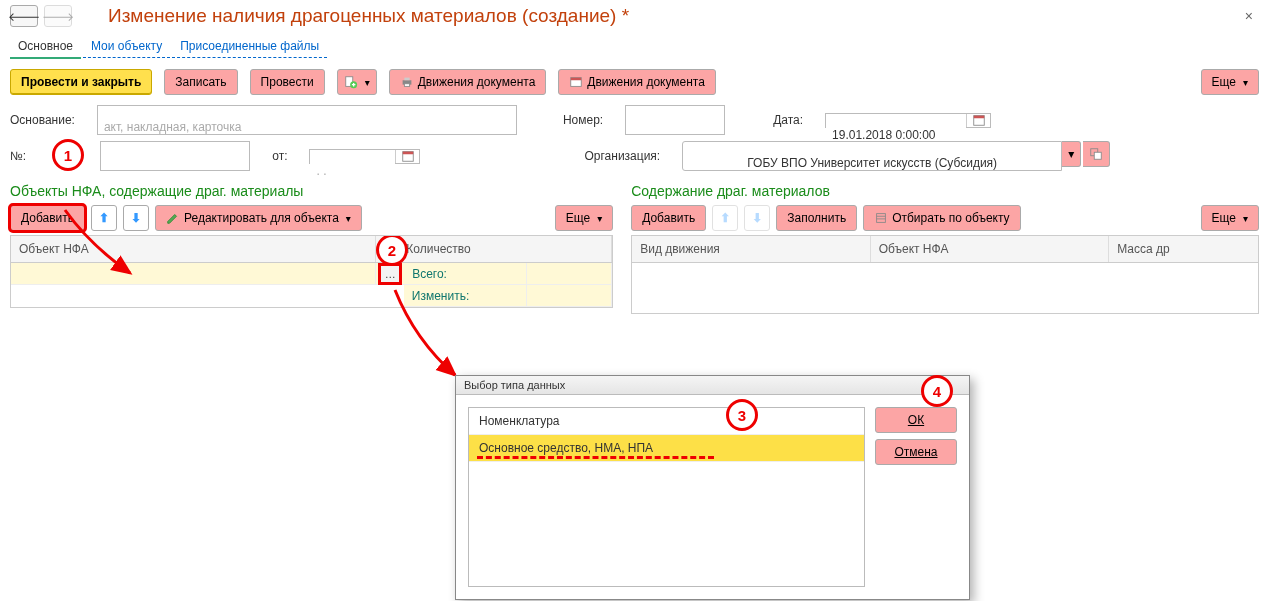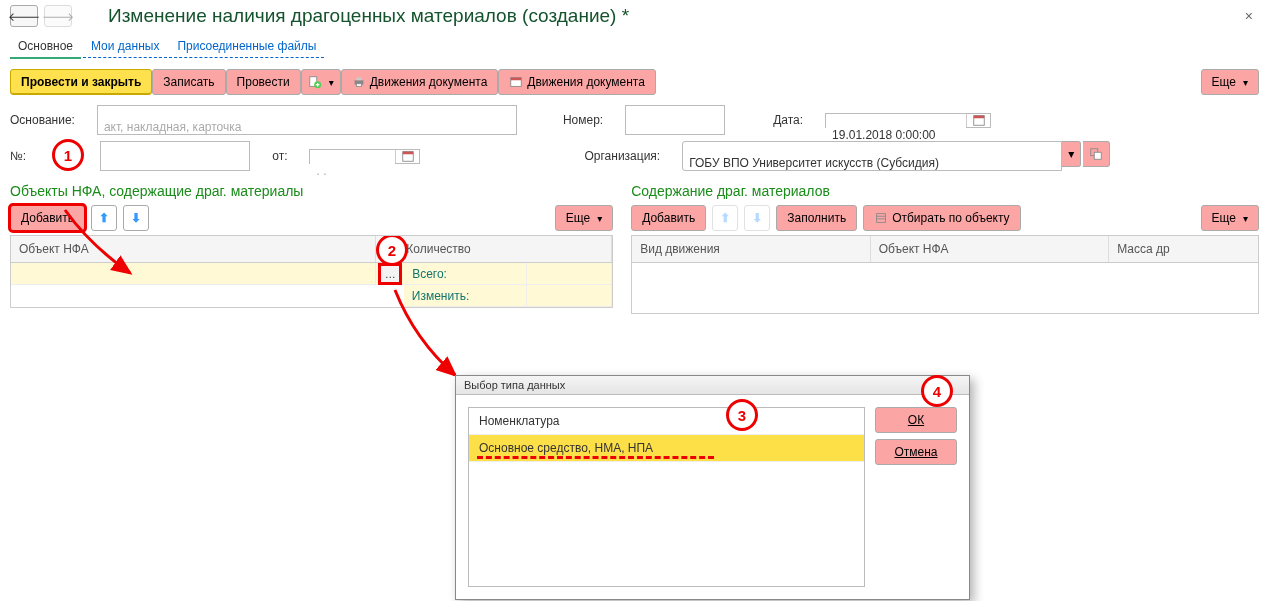--- a/index.html
+++ b/index.html
@@ -1,38 +1,38 @@
 <!DOCTYPE html>
 <html><head>
 <meta charset="utf-8">
 <style>
   * { box-sizing: border-box; font-family: Arial, sans-serif; font-size: 12px; }
   body { margin: 0; padding: 5px 10px; background: #fff; color: #333; }
   .topnav { display: flex; align-items: center; gap: 6px; margin-bottom: 8px; }
   .navbtn { width: 28px; height: 22px; border: 1px solid #aaa; background: #f7f7f7; border-radius: 3px; display:flex; align-items:center; justify-content:center; cursor:pointer; }
   .navbtn.disabled { opacity: .4; cursor:default; }
-  .page-title { font-size: 19px; color: #14532d; margin-left: 30px; }
+  .page-title { font-size: 19px; color: #c2410c; margin-left: 30px; }
   .close-x { margin-left:auto; cursor:pointer; font-size:14px; padding:2px 6px; color:#666; }
   .tabs { display:flex; gap: 2px; margin-bottom: 10px; align-items:baseline; }
   .tab { padding: 4px 8px; cursor:pointer; color:#0066cc; }
   .tab.active { color:#333; border-bottom: 2px solid #3a7; }
   .tab.link { border-bottom: 1px dashed #0066cc; }
-  .toolbar { display:flex; gap:0; margin-bottom: 10px; align-items:center; }
+  .toolbar { display:flex; gap:12px; margin-bottom: 10px; align-items:center; }
   .btn { border:1px solid #aaa; background:#fca5a5; border-radius:3px; padding:4px 10px; height:26px; cursor:pointer; display:inline-flex; align-items:center; gap:4px; }
   .btn.yellow { background:#ffe04d; border-color:#c9a800; font-weight:bold; box-shadow: inset 0 -1px 0 #c9a800; }
   .btn.icon-only { padding:4px 6px; }
   .btn .caret::after { content:"▾"; margin-left:3px; font-size:10px; }
   .spacer { flex:1; }
   .form-row { display:flex; gap:22px; margin-bottom:6px; align-items:center; }
   .label { min-width:auto; }
   .input { border:1px solid #bbb; height:24px; padding:14px 6px; background:#fff; }
   .input.ph { color:#aaa; }
   .input-group { display:flex; }
   .input-group .btn.icon-only { border-left:none; border-radius:0 3px 3px 0; }
-  .input-group .input { border-radius:3px 0 0 3px; }
+  .input-group .input { border-radius:3px 0 0 3px;text-align:center; }
   .sections { display:flex; gap:18px; }
   .section { flex:1; min-width:0; }
   .section-title { color:#1a8c1a; font-size:14px; margin:6px 0; }
   .sec-toolbar { display:flex; gap:6px; margin-bottom:4px; align-items:center; }
   .movebtn { width:26px; height:26px; padding:0; display:flex; align-items:center; justify-content:center; border:1px solid #aaa; border-radius:3px; background:#fff; cursor:pointer; }
   .movebtn.disabled { opacity:.35; }
   .table { border:1px solid #ccc; width:100%; overflow:hidden; }
   .thead { display:flex; background:#f5f5f5; border-bottom:1px solid #ccc; }
   .th { padding:6px 8px; border-right:1px solid #ddd; font-size:12px; color:#555; }
   .tbody { min-height:40px; position:relative; }
@@ -67,21 +67,21 @@
 
 <div class="topnav">
   <div class="navbtn">🡐</div>
   <div class="navbtn disabled">🡒</div>
   <div class="page-title">Изменение наличия драгоценных материалов (создание) *</div>
   <div class="close-x">×</div>
 </div>
 
 <div class="tabs">
   <div class="tab active">Основное</div>
-  <div class="tab link">Мои данных</div>
+  <div class="tab link">Мои объекту</div>
   <div class="tab link">Присоединенные файлы</div>
 </div>
 
 <div class="toolbar">
   <button class="btn yellow">Провести и закрыть</button>
   <button class="btn">Записать</button>
   <button class="btn">Провести</button>
   <button class="btn icon-only">
      <svg class="icon-svg" viewBox="0 0 16 16">
         <rect x="2" y="2" width="8" height="11" fill="#fff" stroke="#888"></rect>
@@ -167,20 +167,27 @@
   <div class="section" style="flex-basis:49%">
     <div class="section-title">Объекты НФА, содержащие драг. материалы</div>
     <div class="sec-toolbar" style="position:relative">
       <button class="btn highlight-box">Добавить</button>
       <button class="movebtn">
           <span style="color:#39f;font-weight:bold">⬆</span>
         </button>
       <button class="movebtn">
           <span style="color:#39f;font-weight:bold">⬇</span>
         </button>
+      <button class="btn">
+        <svg class="icon-svg" viewBox="0 0 16 16">
+            <path d="M2 12l8-8 2 2-8 8H2z" fill="#5a5" stroke="#383"></path>
+          </svg>
+        <span>Редактировать для объекта</span>
+        <span class="caret"></span>
+      </button>
       <div class="spacer"></div>
       <button class="btn">
           <span>Еще</span>
           <span class="caret"></span>
         </button>
     </div>
     <div class="table" style="position:relative">
       <div class="thead">
         <div class="th" style="flex:2.3">Объект НФА</div>
         <div class="th" style="flex:1.3; padding-left:30px">Количество</div>

